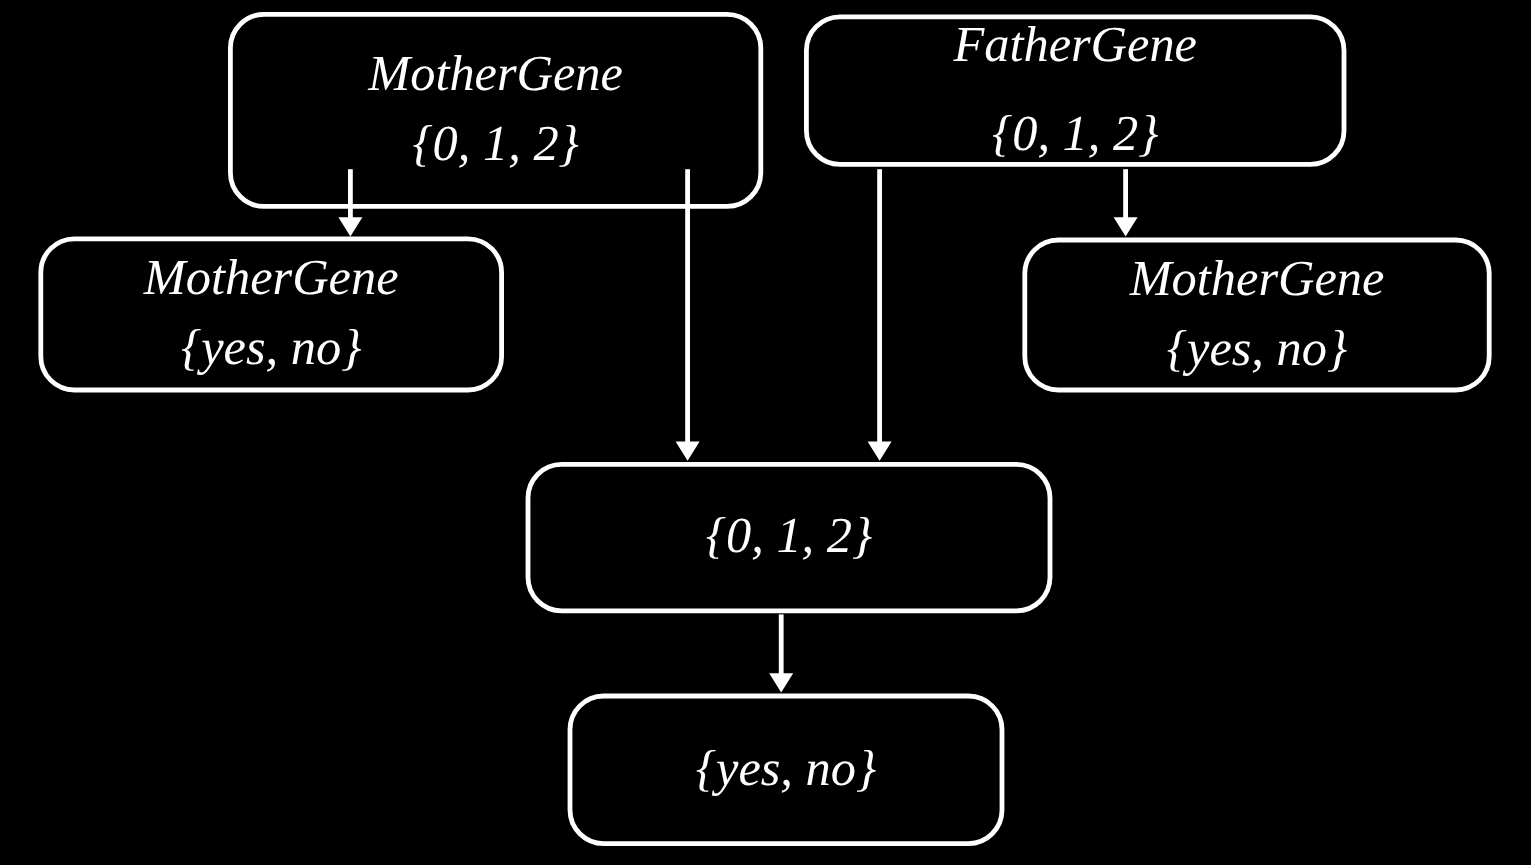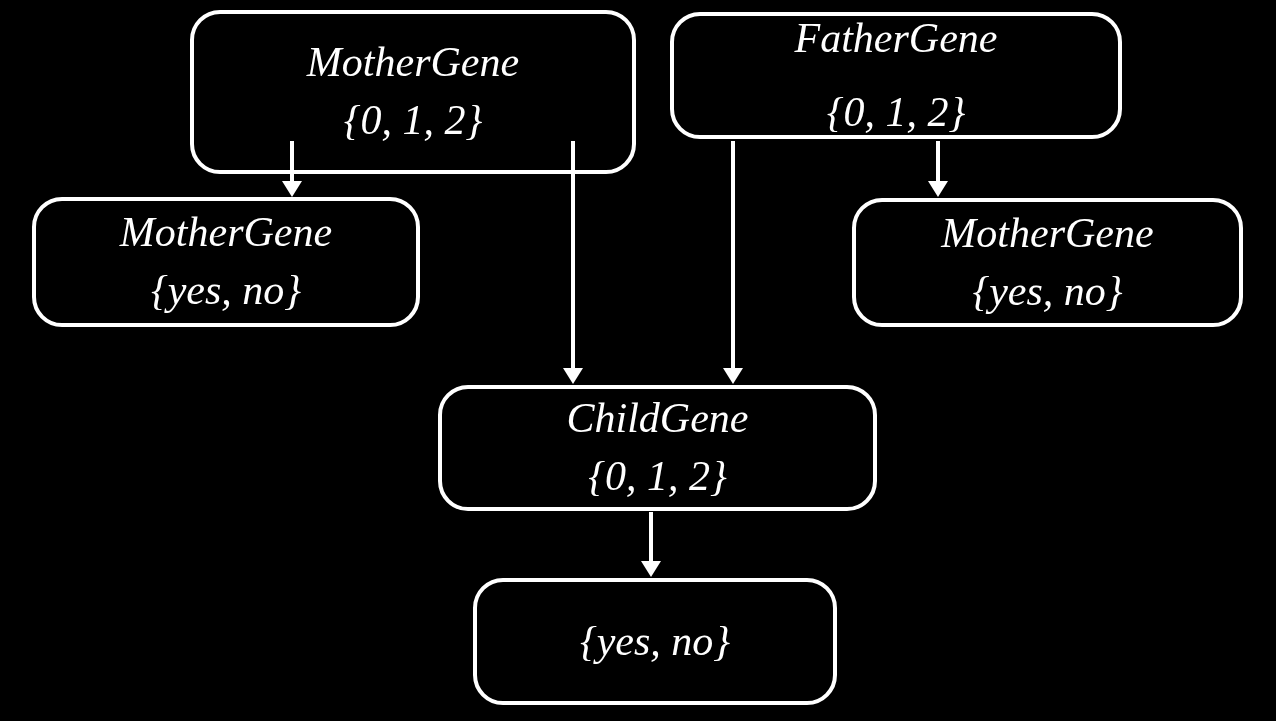--- a/index.html
+++ b/index.html
@@ -87,21 +87,20 @@
     <div class="node-label">MotherGene</div>
     <div class="node-values">{yes, no}</div>
   </div>
 
   <div class="node n-father-trait">
     <div class="node-label">MotherGene</div>
     <div class="node-values">{yes, no}</div>
   </div>
 
   <div class="node n-child-gene">
-    <div class="node-label">ChildGene</div>
     <div class="node-values">{0, 1, 2}</div>
   </div>
 
   <div class="node n-child-trait">
     <div class="node-values">{yes, no}</div>
   </div>
 
   <div class="arrow a-mg-mt">
     <div class="shaft"></div>
     <div class="head"></div>

